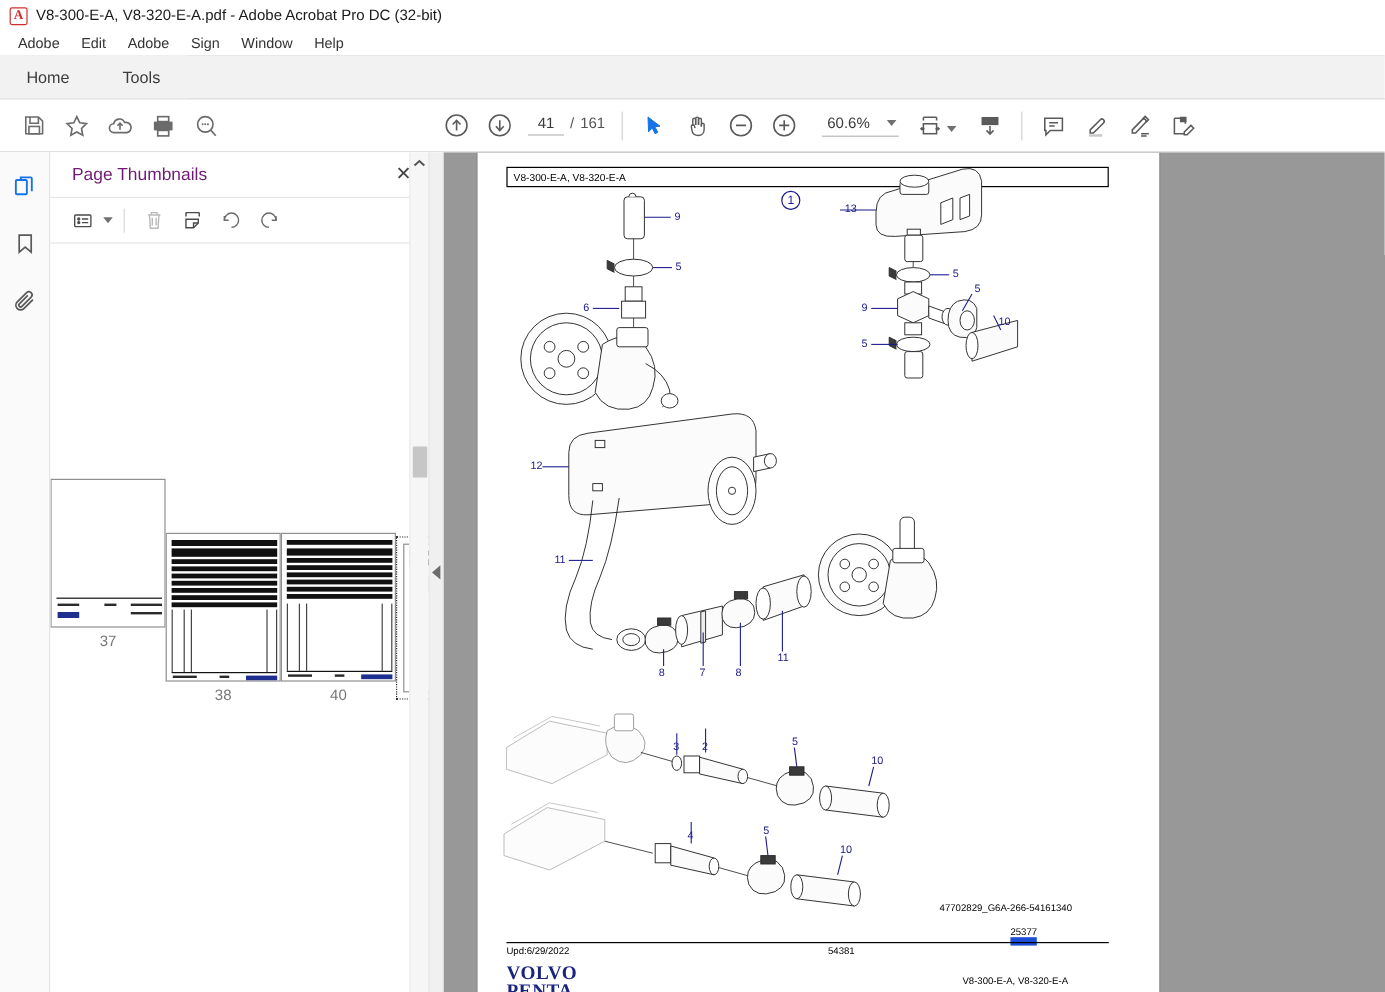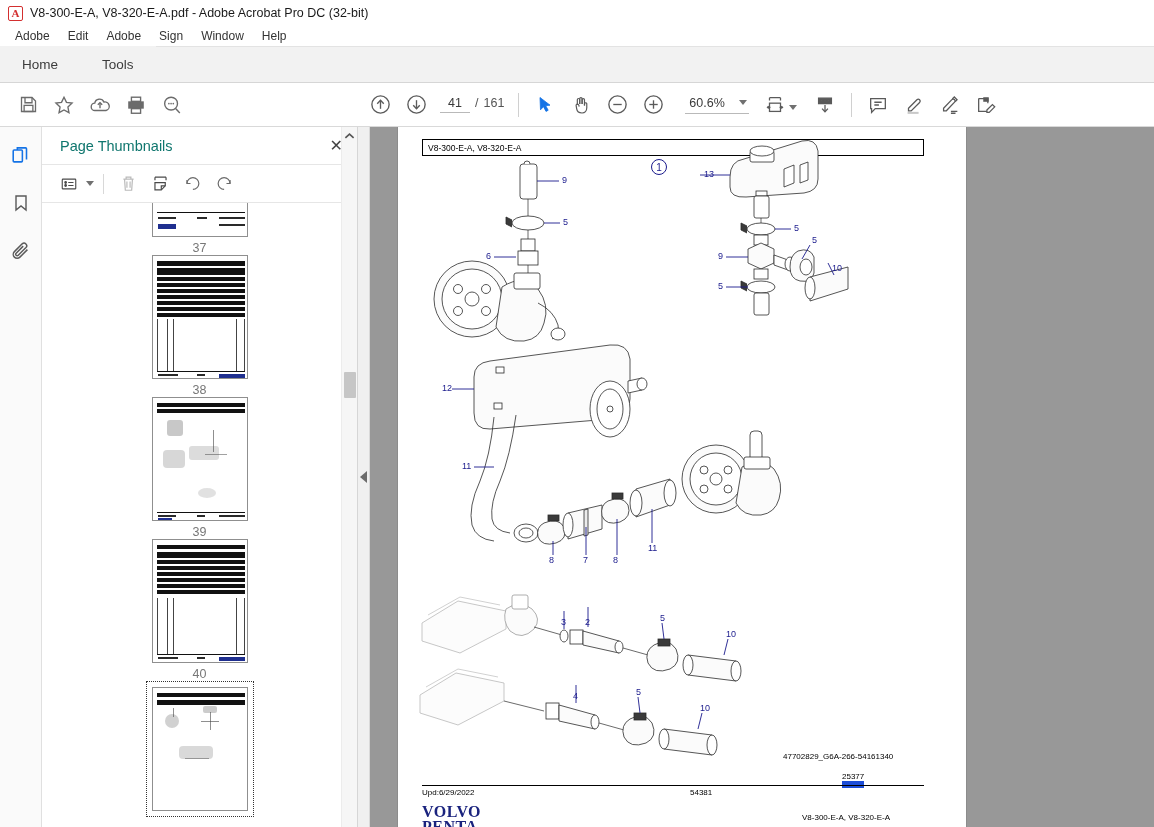--- a/index.html
+++ b/index.html
@@ -96,33 +96,33 @@
 
   
   .thumbpanel {
     width: 316px; flex: 0 0 316px; background: #fff; border-right: 1px solid #d6d6d6;
     display: flex; flex-direction: column; position: relative;
   }
   .tp-head {
     height: 37px; flex: 0 0 37px; display: flex; align-items: center;
     justify-content: space-between; padding: 0 14px 0 18px;
   }
-  .tp-title { font-size: 14.5px; color: #0f766e; }
+  .tp-title { font-size: 14.5px; color: #701a75; }
   .tp-close { font-size: 16px; color: #444; cursor: pointer; line-height: 1; }
   .tp-tools {
     height: 39px; flex: 0 0 39px; display: flex; align-items: center; gap: 2px;
     padding: 0 12px; border-top: 1px solid #e6e6e6; border-bottom: 1px solid #e6e6e6;
   }
   .tp-btn { width: 30px; height: 28px; display: flex; align-items: center; justify-content: center; cursor: pointer; border-radius:3px; }
   .tp-btn.disabled { opacity: .38; cursor: default; }
   .tp-sep { width: 1px; height: 20px; background: #d8d8d8; margin: 0 7px; }
 
   .thumbs {
     flex: 1 1 auto; overflow: hidden; position: relative; padding-top: 0;
-    display: flex; flex-direction: column; align-items: center;
+    display: flex; flex-direction: row; align-items: center;
   }
   .thumb-item { display: flex; flex-direction: column; align-items: center; }
   .thumb-item:first-child { margin-top: 0; }
   .thumb-box {
     background: #fff; border: 1px solid #8f8f8f; position: relative; overflow: hidden;
   }
   .thumb-item.selected .thumb-sel {
     border: 1px dotted #333; padding: 5px;
   }
   .thumb-cap { font-size: 12.5px; color: #777; margin-top: 4px; }
@@ -464,42 +464,20 @@
               <div class="hb" style="left:4px;top:115px;width:88px;height:1px"></div>
               <div class="ln" style="left:5px;top:118px;width:20px;height:2px"></div>
               <div class="ln" style="left:44px;top:118px;width:8px;height:2px"></div>
               <div class="blue" style="left:66px;top:118px;width:26px;height:4px"></div>
             </div>
           </div>
             </div>
           <div class="thumb-cap">38</div>
         </div>
 
-        <div class="thumb-item">
-          <div class="thumb-sel">
-              <div class="thumb-box" style="width:96px;height:124px">
-            <div class="mini">
-              <div class="hb" style="left:4px;top:5px;width:88px;height:4px"></div>
-              <div class="hb" style="left:4px;top:11px;width:88px;height:4px"></div>
-              <div class="gray" style="left:14px;top:22px;width:16px;height:16px;border-radius:3px;opacity:.55"></div>
-              <div class="gray" style="left:10px;top:52px;width:22px;height:18px;border-radius:4px;opacity:.4"></div>
-              <div class="gray" style="left:36px;top:48px;width:30px;height:14px;border-radius:3px;opacity:.35"></div>
-              <div class="vp" style="left:60px;top:32px;width:1px;height:22px;opacity:.6"></div>
-              <div class="vp" style="left:52px;top:56px;width:22px;height:1px;opacity:.5"></div>
-              <div class="gray" style="left:45px;top:90px;width:18px;height:10px;border-radius:50%;opacity:.3"></div>
-              <div class="hb" style="left:4px;top:114px;width:88px;height:1px"></div>
-              <div class="ln" style="left:5px;top:117px;width:18px;height:2px"></div>
-              <div class="ln" style="left:44px;top:117px;width:8px;height:2px"></div>
-              <div class="ln" style="left:66px;top:117px;width:26px;height:2px"></div>
-              <div class="blue" style="left:5px;top:120px;width:14px;height:3px"></div>
-            </div>
-          </div>
-            </div>
-          <div class="thumb-cap">39</div>
-        </div>
 
         <div class="thumb-item">
           <div class="thumb-sel">
               <div class="thumb-box" style="width:96px;height:124px">
             <div class="mini">
               <div class="hb" style="left:4px;top:5px;width:88px;height:4px"></div>
               <div class="hb" style="left:4px;top:12px;width:88px;height:6px"></div>
               <div class="hb" style="left:4px;top:20px;width:88px;height:4px"></div>
               <div class="hb" style="left:4px;top:26px;width:88px;height:4px"></div>
               <div class="hb" style="left:4px;top:32px;width:88px;height:4px"></div>

